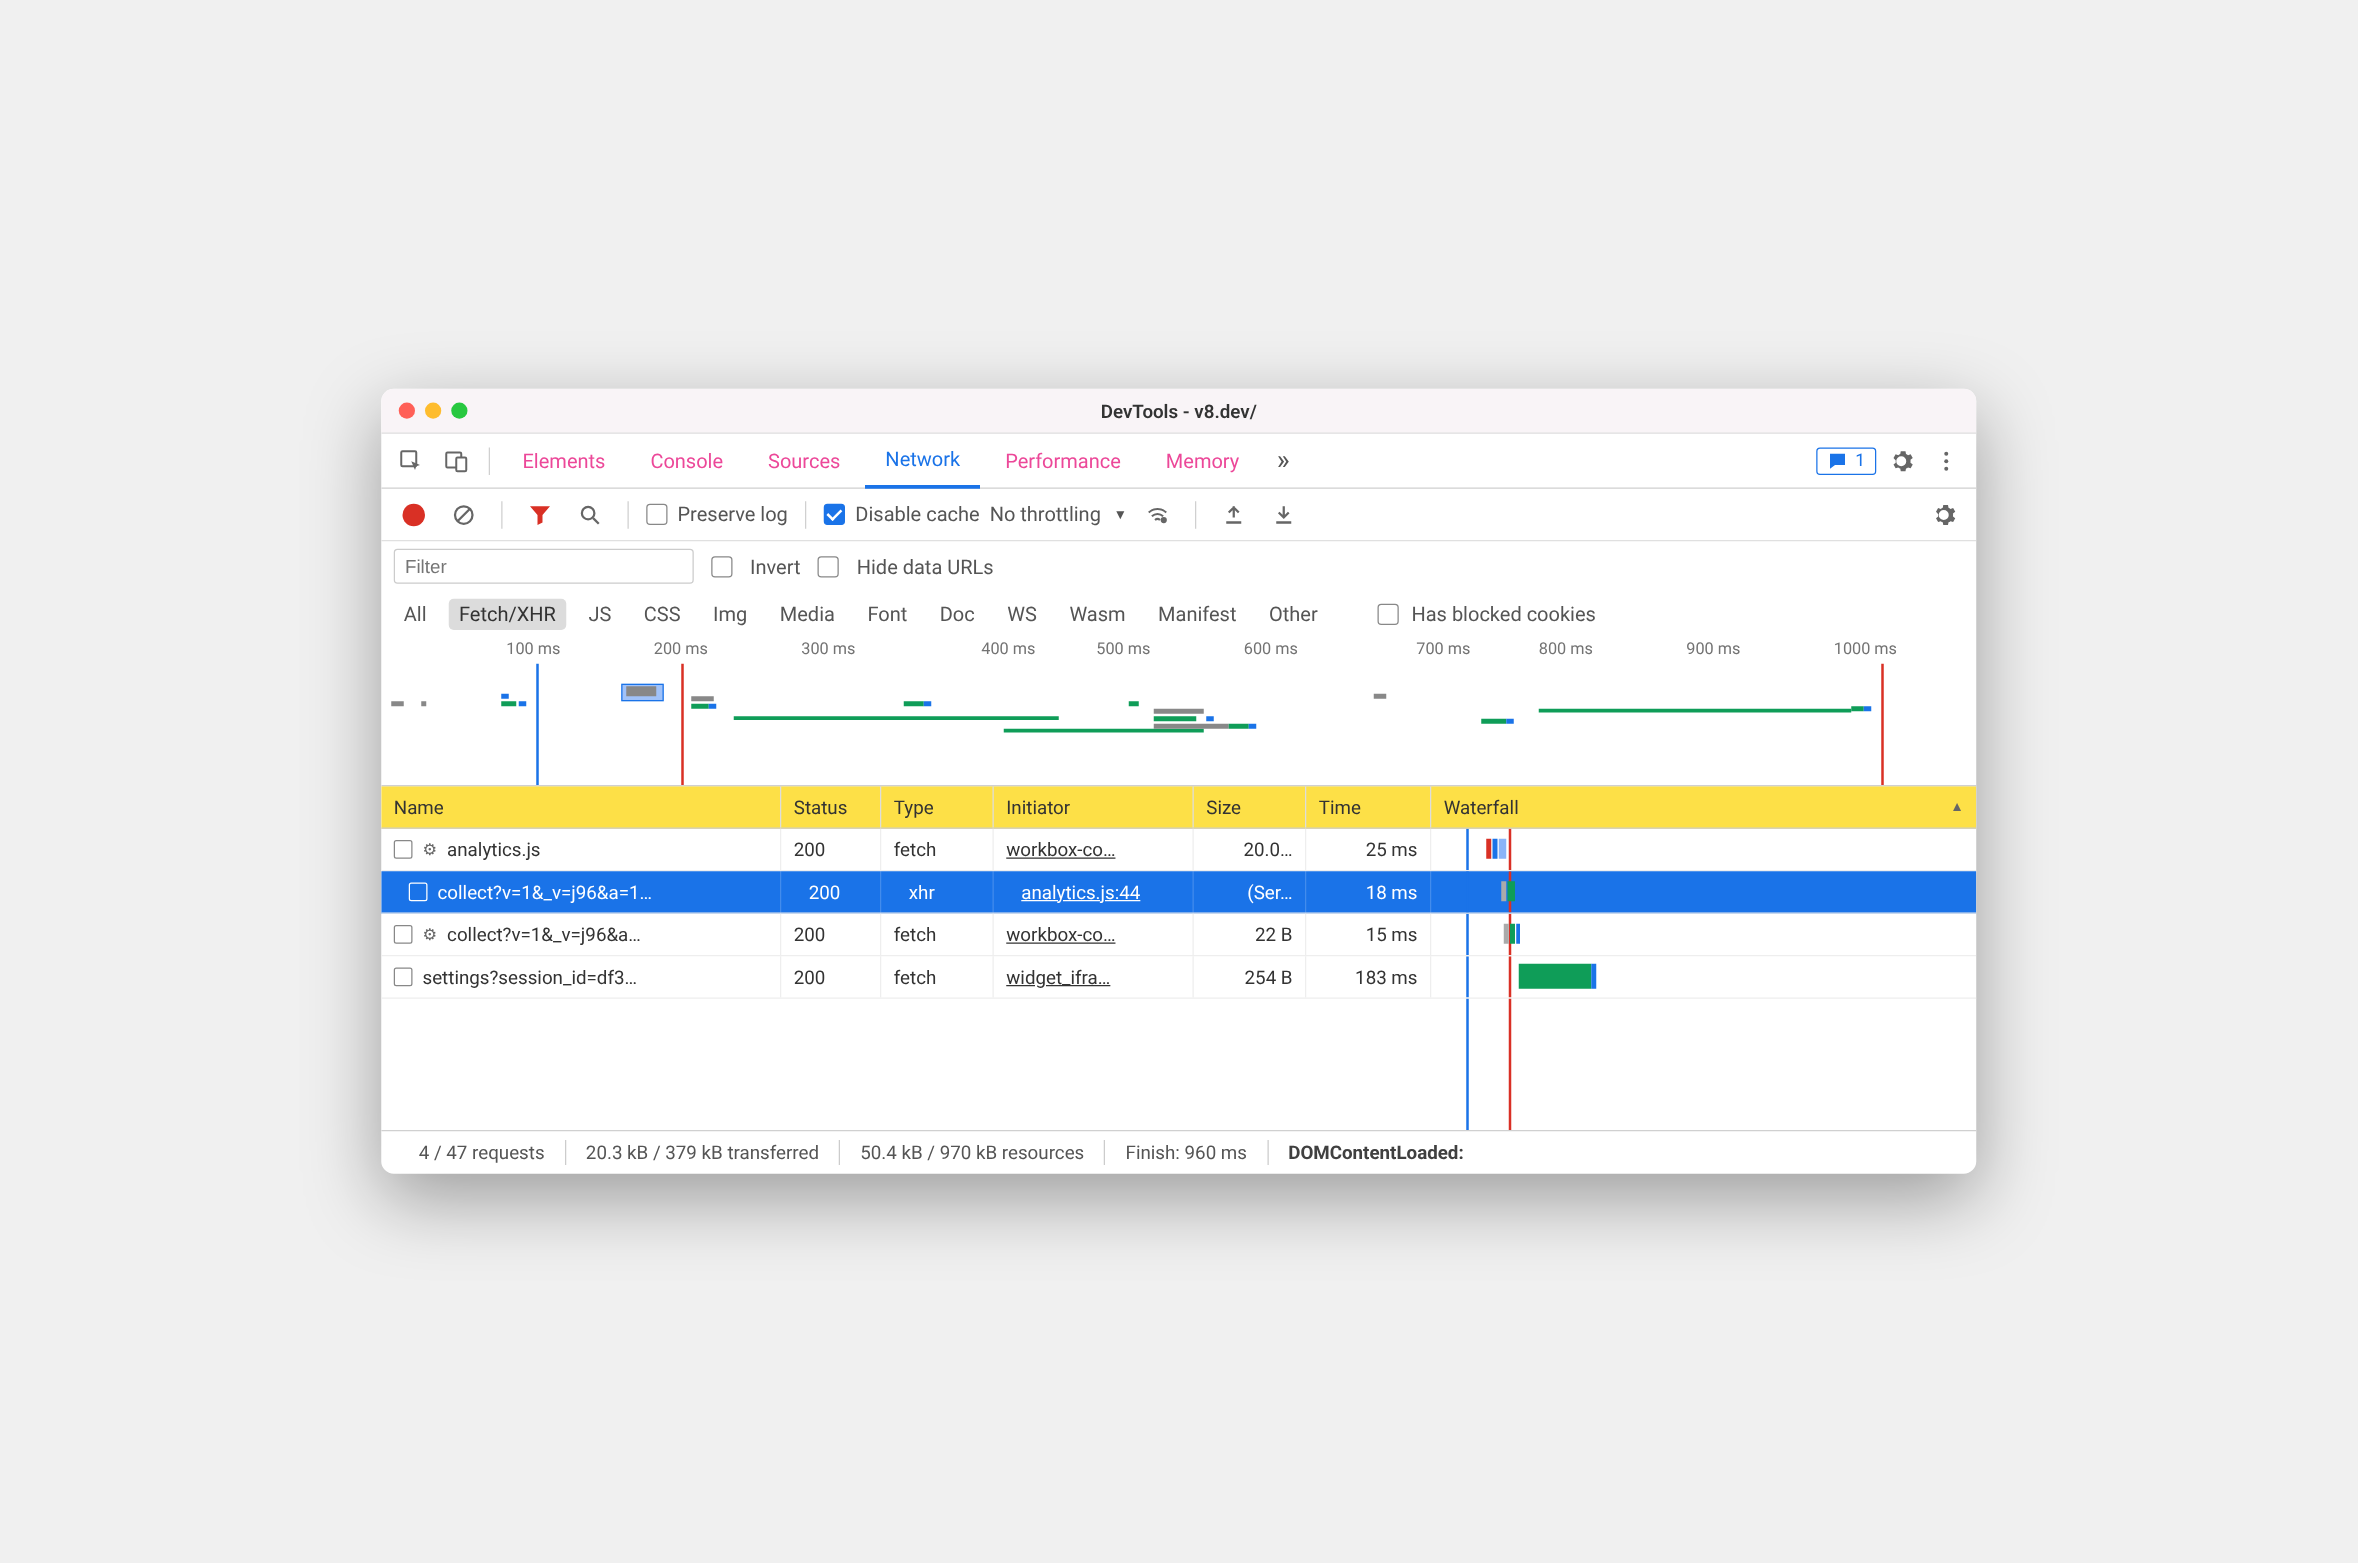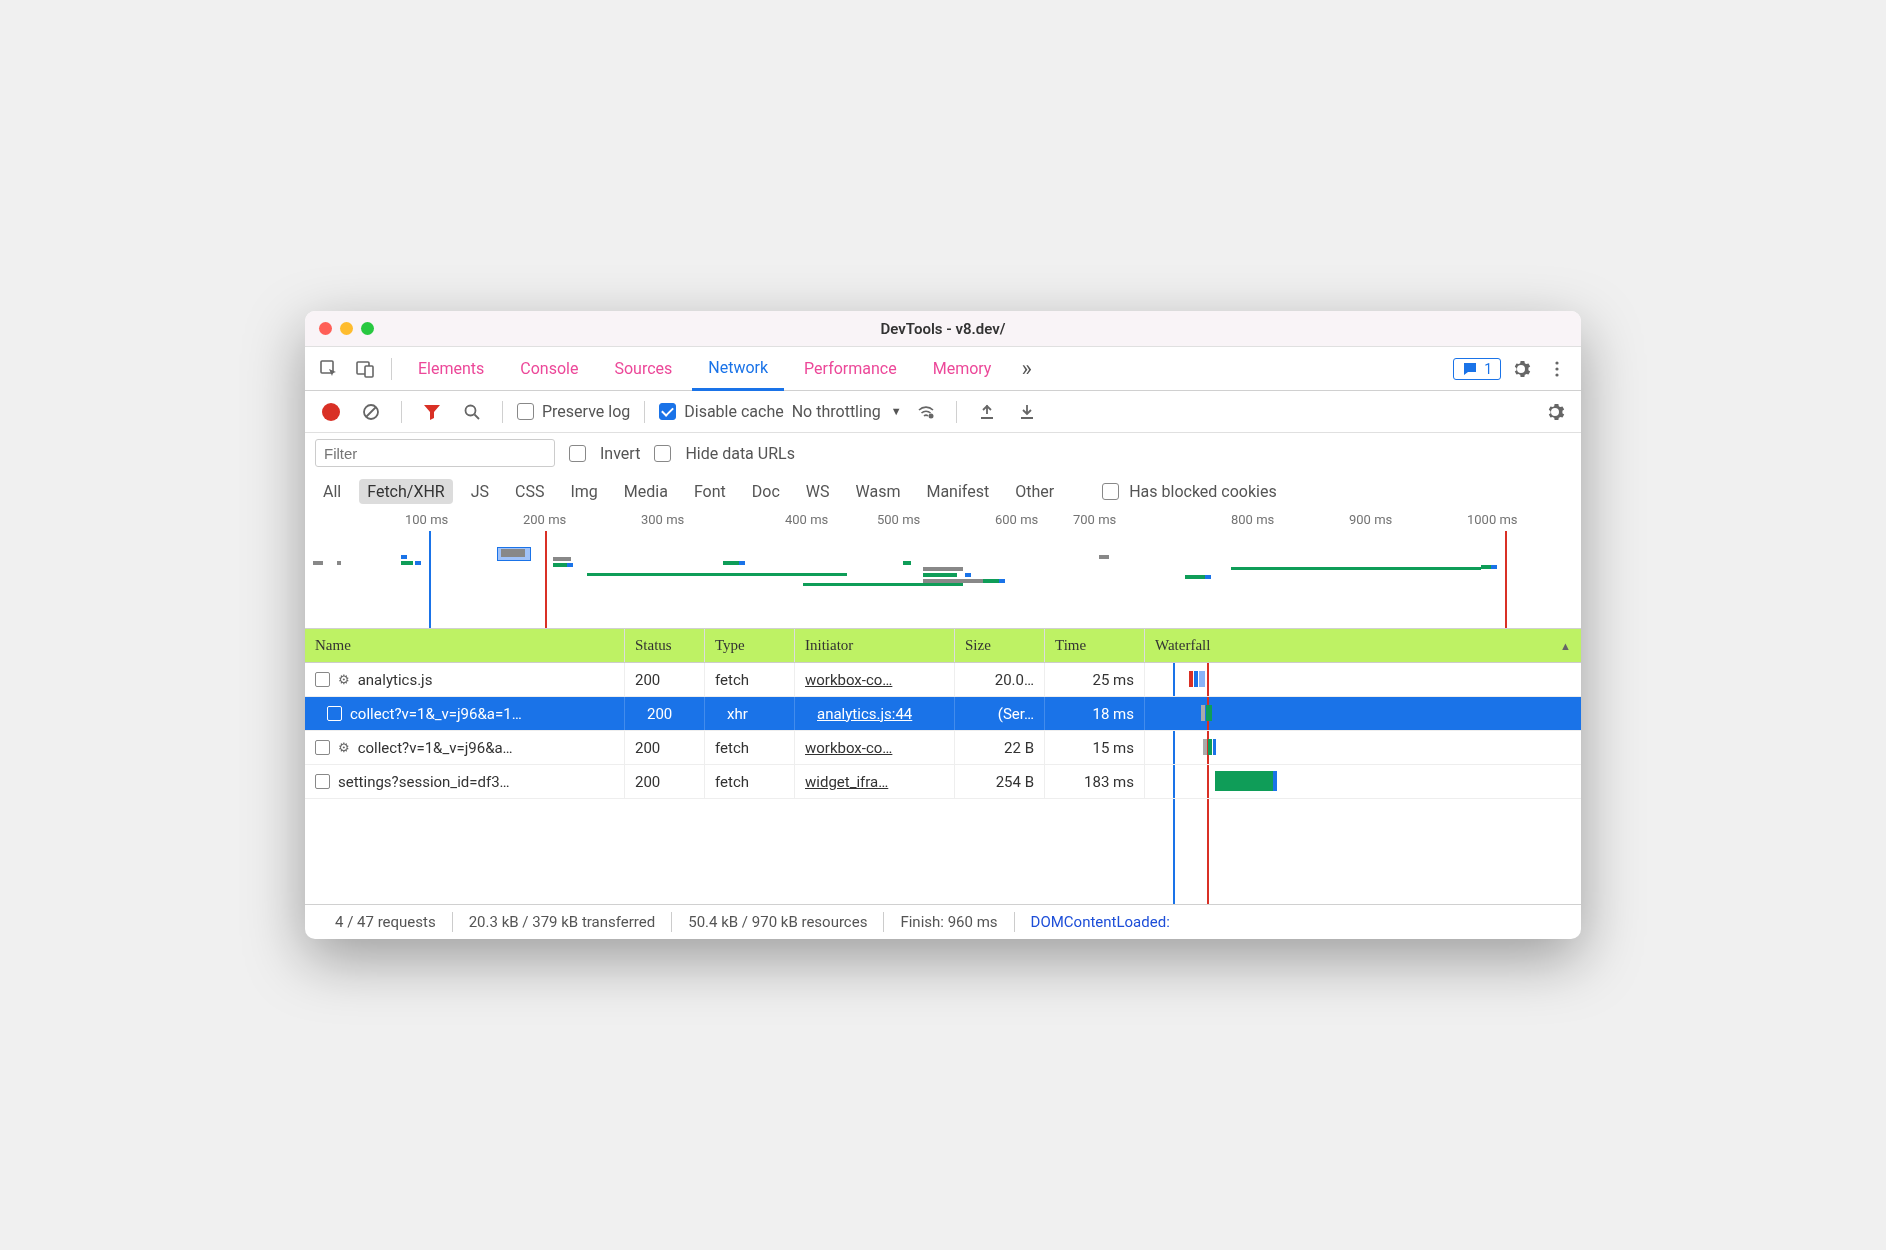--- a/index.html
+++ b/index.html
@@ -194,24 +194,23 @@
 .tl-bar.blue { background: #1a73e8; }
 .tl-bar.grey { background: #888; }
 .tl-vline { position: absolute; top: 0; bottom: 0; width: 2px; }
 .tl-vline.blue { background: #1a73e8; }
 .tl-vline.red { background: #d93025; }
 .table-head {
   display: grid;
   grid-template-columns: 320px 80px 90px 160px 90px 100px 1fr;
   height: 34px;
   border-bottom: 1px solid #ccc;
-  background: #bef264;
+  background: #fde047;
   font-size: 15px;
   color: #333;
-  font-family: Liberation Serif, serif;
 }
 .table-head > div {
   display: flex;
   align-items: center;
   padding: 0 10px;
   border-right: 1px solid #ddd;
   cursor: pointer;
 }
 .table-head > div:last-child { border-right: none; justify-content: space-between; }
 .table-row {
@@ -257,21 +256,21 @@
   display: flex;
   align-items: center;
   height: 34px;
   padding: 0 14px;
   font-size: 15px;
   color: #555;
   gap: 0;
 }
 .status-bar .sb-item { padding: 0 16px; }
 .status-bar .sb-sep { width: 1px; height: 20px; background: #ccc; }
-.status-bar .dom { color: #1d4ed8; }
+.status-bar .dom { color: #404040; font-weight: bold; }
 svg { display: block; }
 </style>
 </head>
 <body>
 
 <div class="window">
 
   <div class="titlebar">
     <div class="traffic-lights">
       <div class="tl red"></div>
@@ -410,21 +409,21 @@
 
 
   <div class="timeline">
     <div class="tl-ruler">
       <span class="tl-tick" style="left:100px">100 ms</span>
       <span class="tl-tick" style="left:218px">200 ms</span>
       <span class="tl-tick" style="left:336px">300 ms</span>
       <span class="tl-tick" style="left:480px">400 ms</span>
       <span class="tl-tick" style="left:572px">500 ms</span>
       <span class="tl-tick" style="left:690px">600 ms</span>
-      <span class="tl-tick" style="left:768px">700 ms</span>
+      <span class="tl-tick" style="left:828px">700 ms</span>
       <span class="tl-tick" style="left:926px">800 ms</span>
       <span class="tl-tick" style="left:1044px">900 ms</span>
       <span class="tl-tick" style="left:1162px">1000 ms</span>
     </div>
     <div class="tl-body">
       <div class="tl-sel" style="left:192px;width:34px"></div>
       <div class="tl-vline blue" style="left:124px"></div>
       <div class="tl-vline red" style="left:240px"></div>
       <div class="tl-vline red" style="left:1200px"></div>
 

